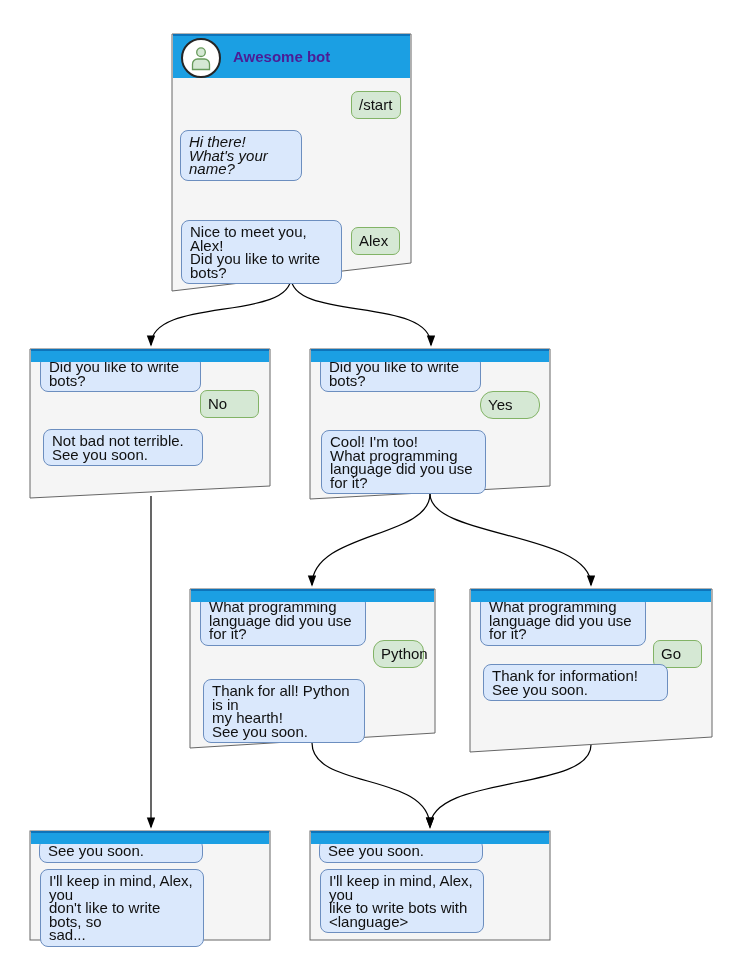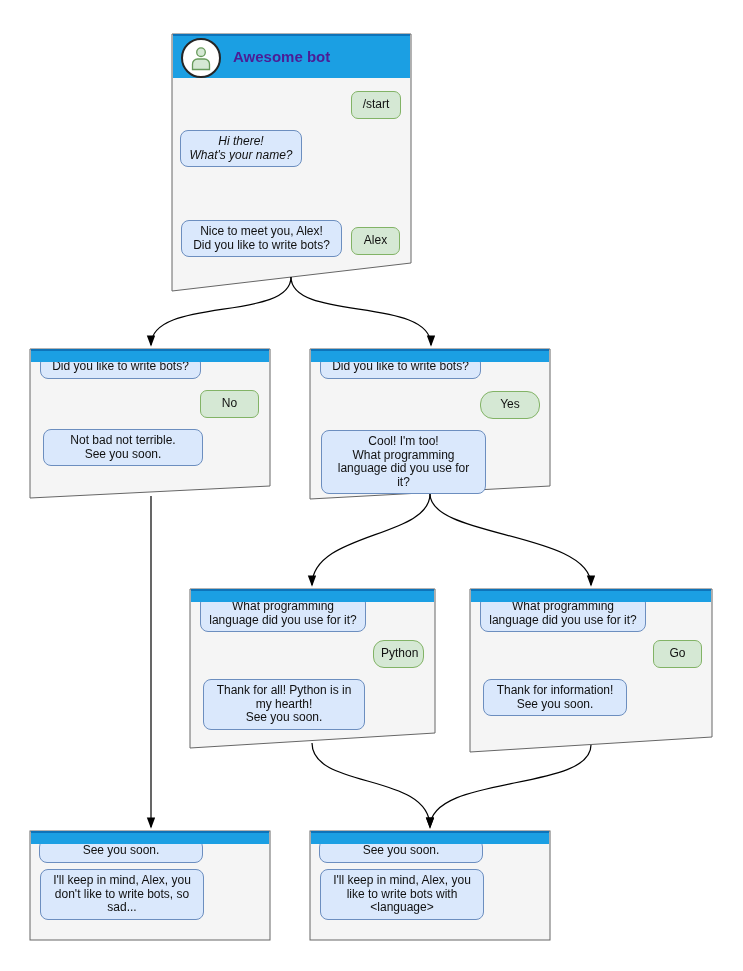--- a/index.html
+++ b/index.html
@@ -19,22 +19,22 @@
     color:#4c1d95;font-weight:bold;font-size:15px;
   }
   .avatar{
     position:absolute;left:8px;top:2px;width:40px;height:40px;
     box-sizing:border-box;border-radius:50%;background:#ffffff;
     border:2px solid #262626;display:flex;align-items:center;justify-content:center;
   }
   
   .bub{
     position:absolute;z-index:2;box-sizing:border-box;
-    font-size:12px;line-height:13.5px;color:#101010;
-    white-space:pre-line;border-radius:8px;text-align:center;
+    font-size:15px;line-height:13.5px;color:#101010;
+    white-space:pre-line;border-radius:8px;
   }
   .bot{background:#dae8fc;border:1px solid #6c8ebf;padding:4px 8px;}
   .user{background:#d5e8d4;border:1px solid #82b366;padding:6px 7px;border-radius:7px;}
 </style>
 </head>
 <body>
 
 <div class="canvas">
 
   <svg class="bg" width="743" height="971" viewBox="0 0 743 971">
@@ -99,21 +99,21 @@
   <div class="hdr" style="left:191px;top:589px;width:243px;height:13px;"></div>
   <div class="bub user" style="left:373px;top:640px;width:51px;border-radius:11px;">Python</div>
   <div class="bub bot" style="left:203px;top:679px;width:162px;">Thank for all! Python is in
 my hearth!
 See you soon.</div>
 
   <div class="bub bot" style="left:480px;top:595px;width:166px;">What programming
 language did you use for it?</div>
   <div class="hdr" style="left:471px;top:589px;width:240px;height:13px;"></div>
   <div class="bub user" style="left:653px;top:640px;width:49px;">Go</div>
-  <div class="bub bot" style="left:483px;top:679px;width:144px;">Thank for information!
+  <div class="bub bot" style="left:483px;top:664px;width:185px;">Thank for information!
 See you soon.</div>
 
   <div class="bub bot" style="left:39px;top:839px;width:164px;">See you soon.</div>
   <div class="hdr" style="left:31px;top:831px;width:238px;height:13px;"></div>
   <div class="bub bot" style="left:40px;top:869px;width:164px;">I'll keep in mind, Alex, you
 don't like to write bots, so
 sad...</div>
 
   <div class="bub bot" style="left:319px;top:839px;width:164px;">See you soon.</div>
   <div class="hdr" style="left:311px;top:831px;width:238px;height:13px;"></div>

